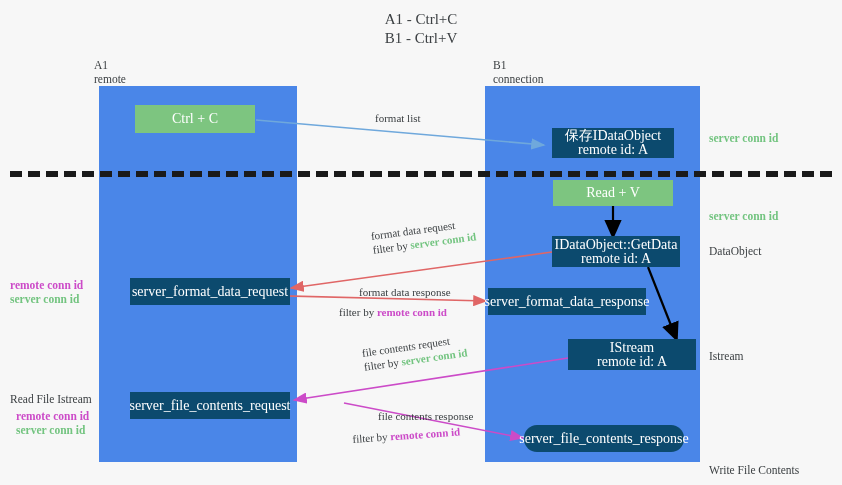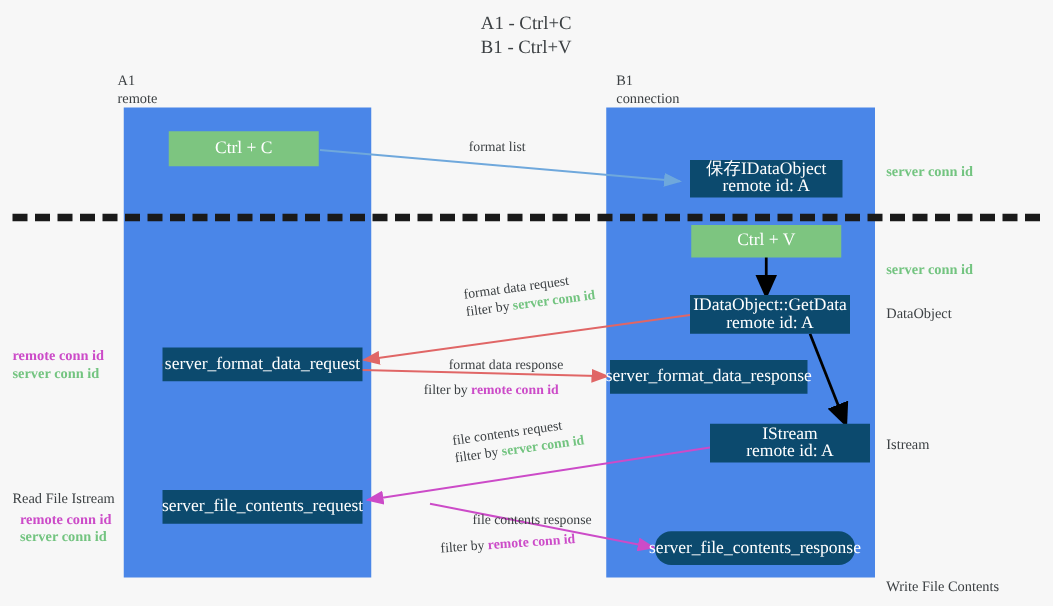--- a/index.html
+++ b/index.html
@@ -154,21 +154,21 @@
   <div class="box orange" style="left:130px; top:392px; width:160px; height:27px;">
     <span>server_file_contents_request</span>
   </div>
 
   <div class="box orange" style="left:552px; top:128px; width:122px; height:30px;">
     <span>保存IDataObject</span>
     <span class="l2">remote id: A</span>
   </div>
 
   <div class="box green" style="left:553px; top:180px; width:120px; height:26px;">
-    <span>Ctrl + V</span>
+    <span>Read + V</span>
   </div>
 
   <div class="box orange" style="left:552px; top:236px; width:128px; height:31px;text-align:center;">
     <span>IDataObject::GetData</span>
     <span class="l2">remote id: A</span>
   </div>
 
   <div class="box orange" style="left:488px; top:288px; width:158px; height:27px;">
     <span>server_format_data_response</span>
   </div>

